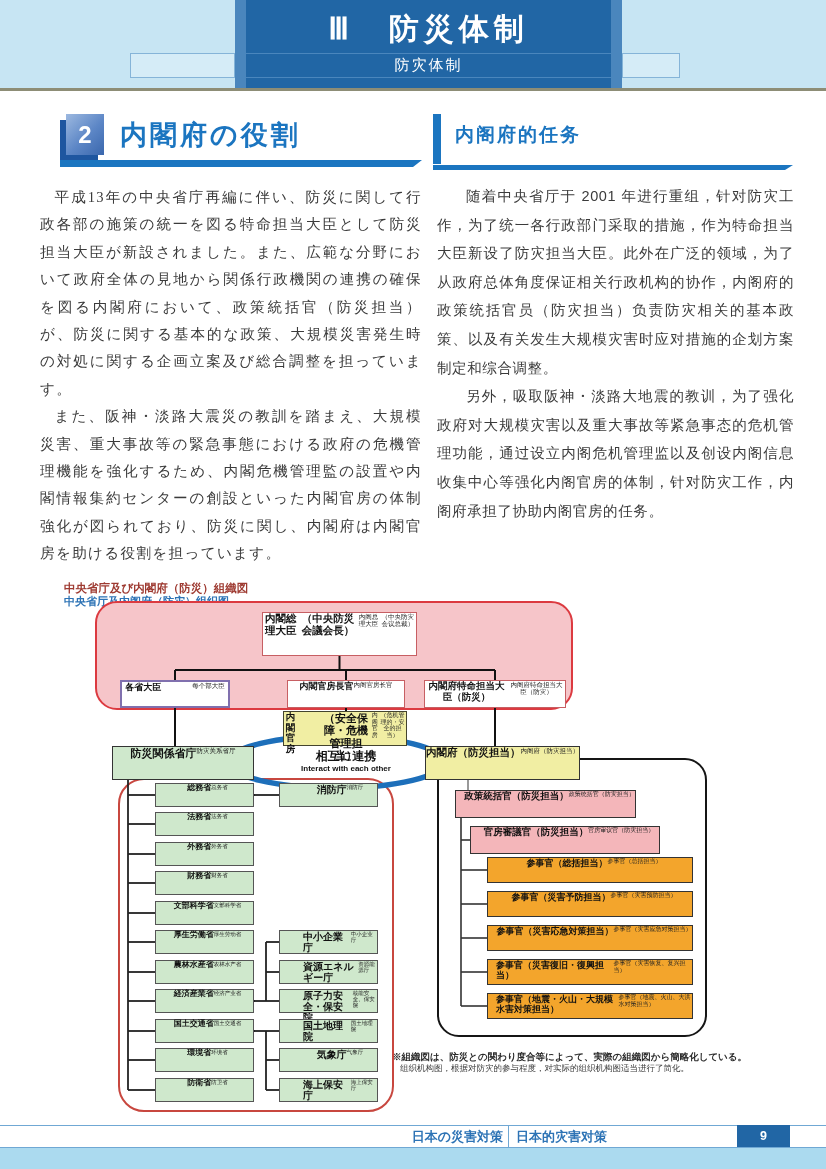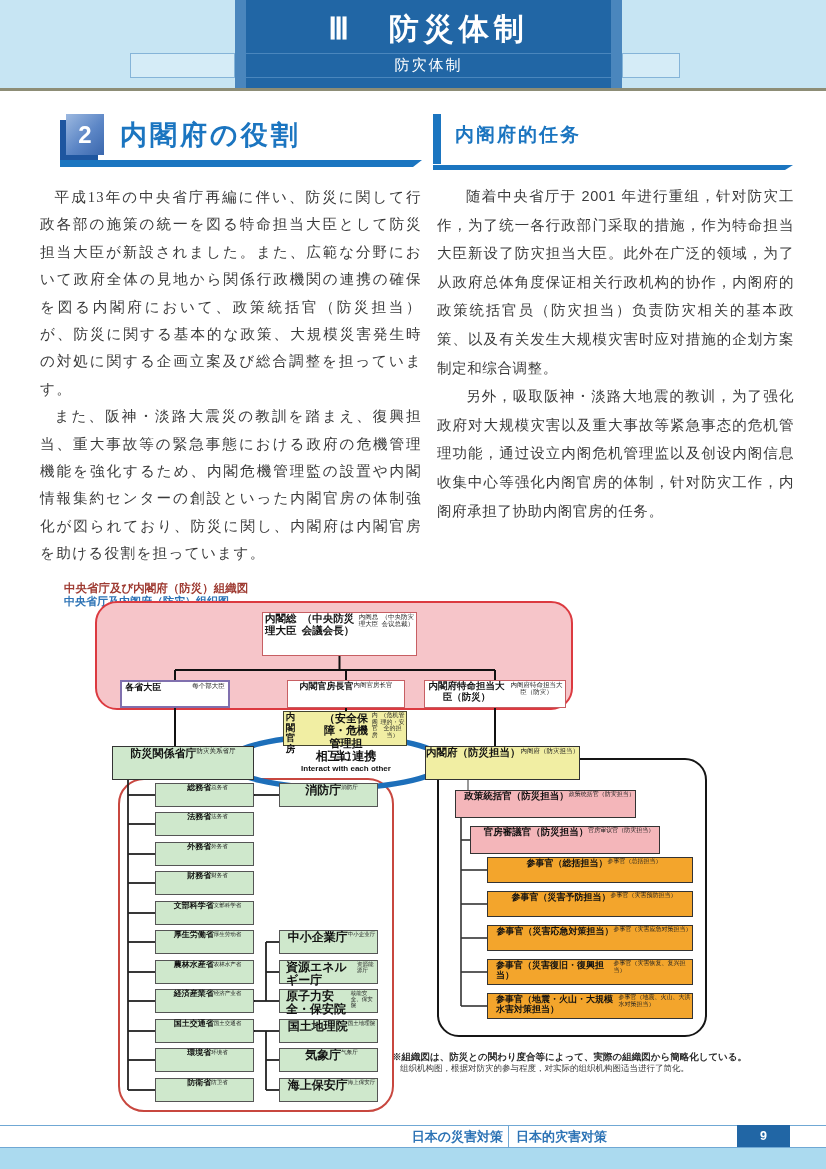--- a/index.html
+++ b/index.html
@@ -78,21 +78,21 @@
   .cao-box{left:425px;top:746px;width:155px;height:34px;background:var(--yellowFill,#f1eea3);border:1.5px solid #333;}
   .mutual-ja{position:absolute;left:280px;top:748px;width:132px;text-align:center;font-size:12px;font-weight:bold;color:#111;z-index:3;}
   .mutual-en{position:absolute;left:280px;top:764px;width:132px;text-align:center;font-size:8px;font-weight:bold;color:#111;z-index:3;}
 
   .mbox{left:155px;width:99px;height:24px;background:var(--greenFill,#cfe8cc);border:1px solid #555;
     text-align:left;padding-left:6px;justify-content:center;}
   .mbox .j2{font-size:8px;}
   .mbox .c1{font-size:5.5px;}
   .abox{left:279px;width:99px;height:24px;background:var(--greenFill,#cfe8cc);border:1px solid #555;
     text-align:left;padding-left:6px;justify-content:center;}
-  .abox .j2{font-size:12px;}
+  .abox .j2{font-size:10px;margin-left:17px;}
   .abox .c1{font-size:5.5px;}
 
   .pdg-box{left:455px;top:790px;width:181px;height:28px;background:var(--smallPinkFill,#f4b6ba);border:1px solid #333;text-align:left;padding-left:8px;}
   .cou-box{left:470px;top:826px;width:190px;height:28px;background:var(--smallPinkFill,#f4b6ba);border:1px solid #333;text-align:left;padding-left:8px;}
   .pdg-box .j2,.cou-box .j2{font-size:9.5px;}
   .pdg-box .c1,.cou-box .c1{font-size:6px;}
   .obox{left:487px;width:206px;height:26px;background:var(--orangeFill,#f3a52c);border:1px solid #333;text-align:left;padding-left:8px;}
   .obox .j2{font-size:9px;}
   .obox .c1{font-size:6px;}
 
@@ -128,21 +128,21 @@
   <div class="sec1-num">2</div>
   <div class="sec1-title">内閣府の役割</div>
   <div class="sec1-rule"></div>
 
   <div class="sec2-bar"></div>
   <div class="sec2-title">内阁府的任务</div>
   <div class="sec2-rule"></div>
 
   <div class="ja-body">
     <p>平成13年の中央省庁再編に伴い、防災に関して行政各部の施策の統一を図る特命担当大臣として防災担当大臣が新設されました。また、広範な分野において政府全体の見地から関係行政機関の連携の確保を図る内閣府において、政策統括官（防災担当）が、防災に関する基本的な政策、大規模災害発生時の対処に関する企画立案及び総合調整を担っています。</p>
-    <p>また、阪神・淡路大震災の教訓を踏まえ、復興担当、重大事故等の緊急事態における政府の危機管理機能を強化するため、内閣危機管理監の設置や内閣情報集約センターの創設といった内閣官房の体制強化が図られており、防災に関し、内閣府は内閣官房を助ける役割を担っています。</p>
+    <p>また、阪神・淡路大震災の教訓を踏まえ、大規模災害、重大事故等の緊急事態における政府の危機管理機能を強化するため、内閣危機管理監の設置や内閣情報集約センターの創設といった内閣官房の体制強化が図られており、防災に関し、内閣府は内閣官房を助ける役割を担っています。</p>
   </div>
   <div class="zh-body">
     <p>随着中央省厅于 2001 年进行重组，针对防灾工作，为了统一各行政部门采取的措施，作为特命担当大臣新设了防灾担当大臣。此外在广泛的领域，为了从政府总体角度保证相关行政机构的协作，内阁府的政策统括官员（防灾担当）负责防灾相关的基本政策、以及有关发生大规模灾害时应对措施的企划方案制定和综合调整。</p>
     <p>另外，吸取阪神・淡路大地震的教训，为了强化政府对大规模灾害以及重大事故等紧急事态的危机管理功能，通过设立内阁危机管理监以及创设内阁信息收集中心等强化内阁官房的体制，针对防灾工作，内阁府承担了协助内阁官房的任务。</p>
   </div>
 
   <div class="chart-title-ja">中央省庁及び内閣府（防災）組織図</div>
   <div class="chart-title-zh">中央省厅及内阁府（防灾）组织图</div>
 
   <div class="pink-rect"></div>

